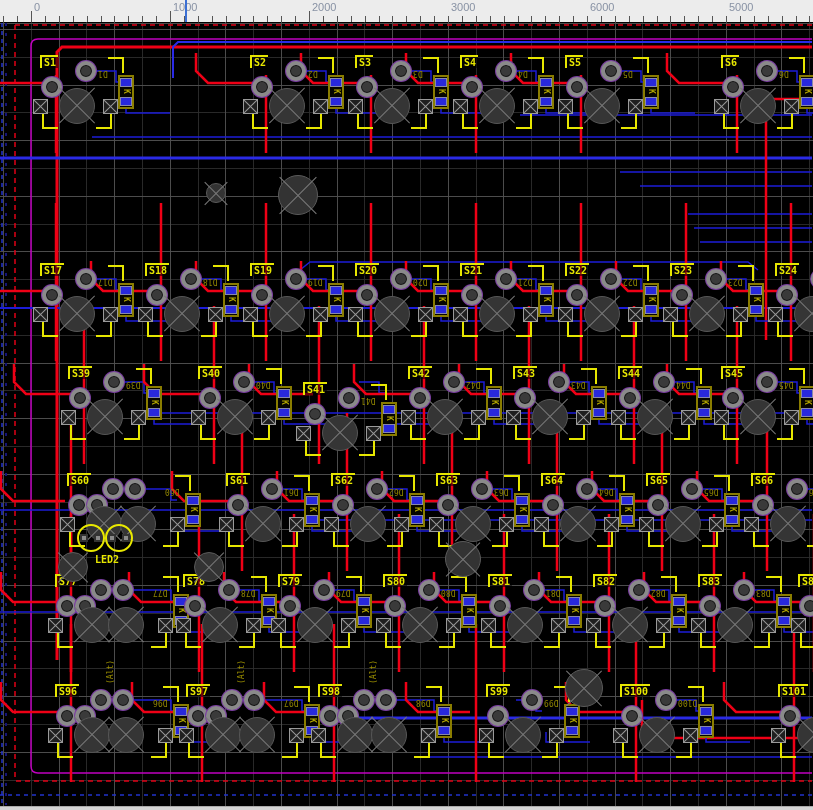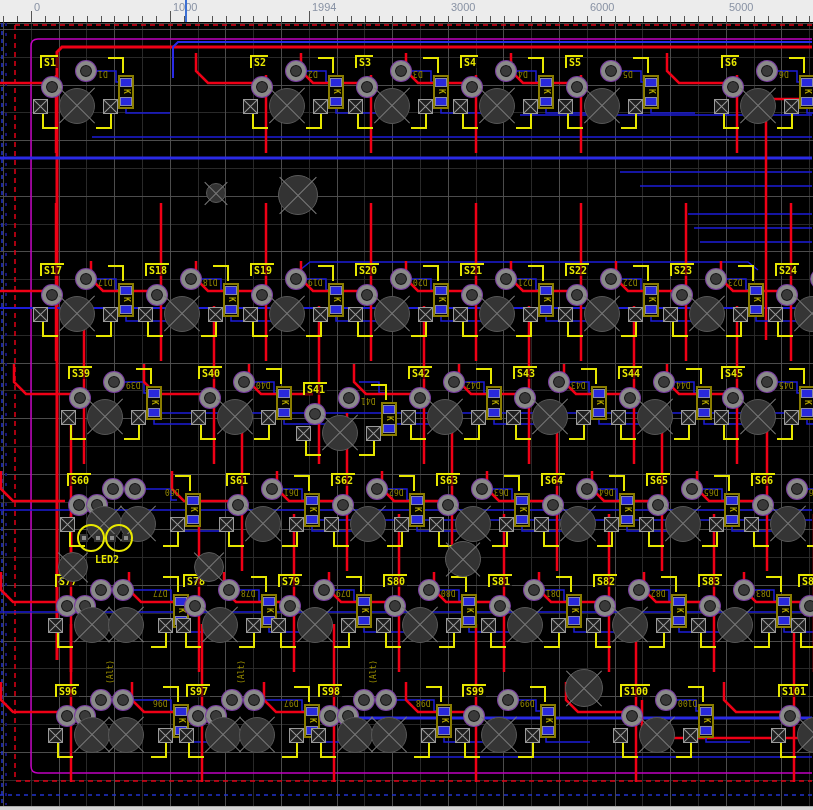--- a/index.html
+++ b/index.html
@@ -114,21 +114,21 @@
       <div class="tick minor" style="left: 712.1px;"></div>
       <div class="tick minor" style="left: 726px;"></div>
       <div class="tick minor" style="left: 739.9px;"></div>
       <div class="tick minor" style="left: 753.8px;"></div>
       <div class="tick minor" style="left: 767.7px;"></div>
       <div class="tick minor" style="left: 781.6px;"></div>
       <div class="tick minor" style="left: 795.5px;"></div>
       <div class="tick minor" style="left: 809.4px;"></div>
       <span class="rlabel" style="left: 34px;">0</span>
       <span class="rlabel" style="left: 173px;">1000</span>
-      <span class="rlabel" style="left: 312px;">1994</span>
+      <span class="rlabel" style="left: 312px;">2000</span>
       <span class="rlabel" style="left: 451px;">3000</span>
       <span class="rlabel" style="left: 590px;">6000</span>
       <span class="rlabel" style="left: 729px;">5000</span>
       <div id="cursor" style="left: 185px;"></div>
     </div>
   <div id="canvas">
     <svg id="traces" width="813" height="784" viewBox="0 22 813 784">
       <g id="static-traces">
           <path d="M15,25 H812" stroke="#e00016" stroke-width="1.5" fill="none" stroke-dasharray="5,4"></path>
           <path d="M15,25 V781" stroke="#e00016" stroke-width="1.5" fill="none" stroke-dasharray="5,4"></path>
@@ -977,21 +977,21 @@
           <div class="stem" style="left: 59px; top: 35px;"></div>
           <div class="xpad" style="left: -1px; top: 46px;"></div>
           <div class="xpad" style="left: 109px; top: 46px;"></div>
           <div class="diode" style="left: 124px; top: 22px;">
             <div class="dpad" style="top: 1px;"></div>
             <div class="dpad" style="top: 20px;"></div>
             <div class="dbar">K</div>
           </div>
           <span class="dlabel" style="left: 104px; top: 16px;">D98</span>
         </div>
-        <div class="fp" style="left: 456px; top: 660px; width: 100px;">
+        <div class="fp" style="left: 480px; top: 660px; width: 100px;">
           <div class="slabel">S99</div>
           <div class="br br-tr" style="left: 74px; top: 4px;"></div>
           <div class="br br-bl" style="left: 8px; top: 60px;"></div>
           <div class="br br-br" style="left: 62px; top: 60px;"></div>
           <div class="thpad" style="left: 42px; top: 8px;"></div>
           <div class="thpad" style="left: 8px; top: 24px;"></div>
           <div class="stem" style="left: 25px; top: 35px;"></div>
           <div class="xpad" style="left: -1px; top: 46px;"></div>
           <div class="xpad" style="left: 69px; top: 46px;"></div>
           <div class="diode" style="left: 84px; top: 22px;">

